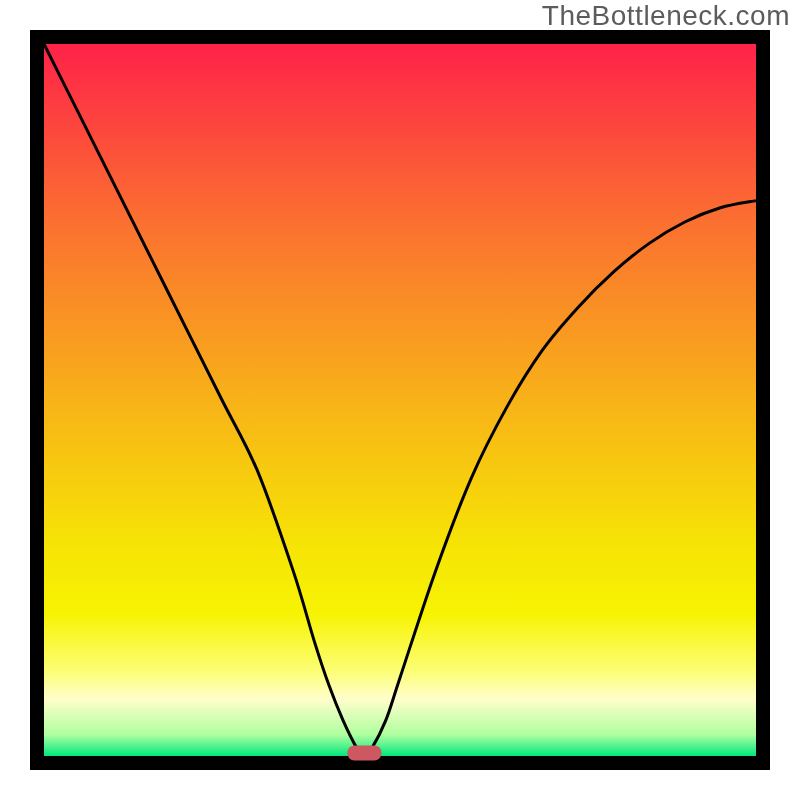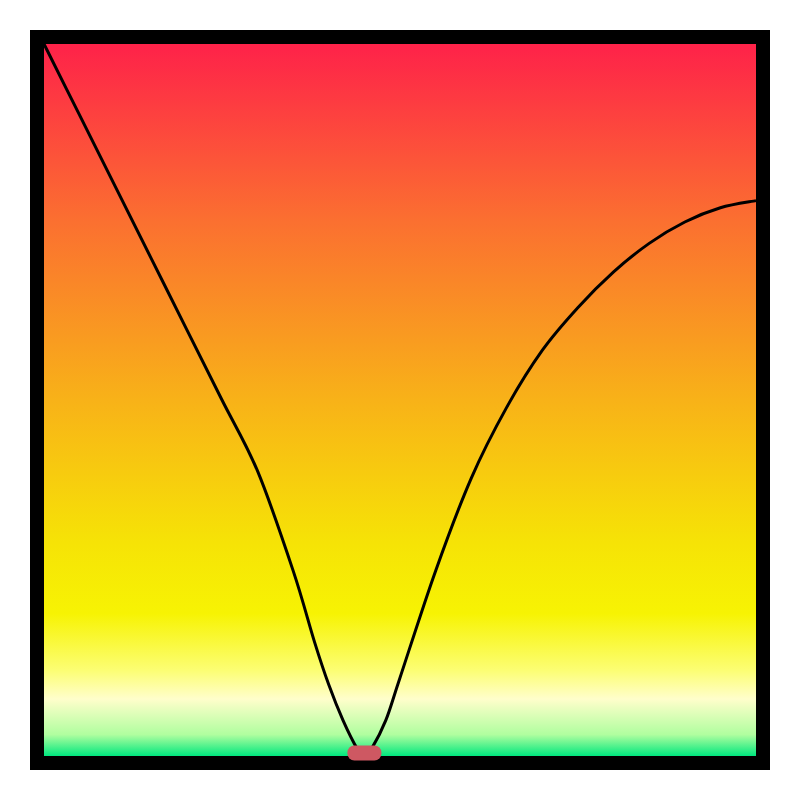--- a/index.html
+++ b/index.html
@@ -39,20 +39,21 @@
     display: block;
     width: 100%;
     height: 100%;
   }
 </style>
 </head>
 <body>
 
 <div class="frame">
 
+  <div class="watermark">TheBottleneck.com</div>
 
   <div class="plot-area">
     <svg class="chart" viewBox="0 0 740 740">
       <defs>
         <linearGradient id="bg-grad" x1="0" y1="0" x2="0" y2="1">
             <stop offset="0%" stop-color="#fe2249"></stop>
             <stop offset="25%" stop-color="#fb7030"></stop>
             <stop offset="50%" stop-color="#f8b218"></stop>
             <stop offset="70%" stop-color="#f6e306"></stop>
             <stop offset="80%" stop-color="#f7f303"></stop>

